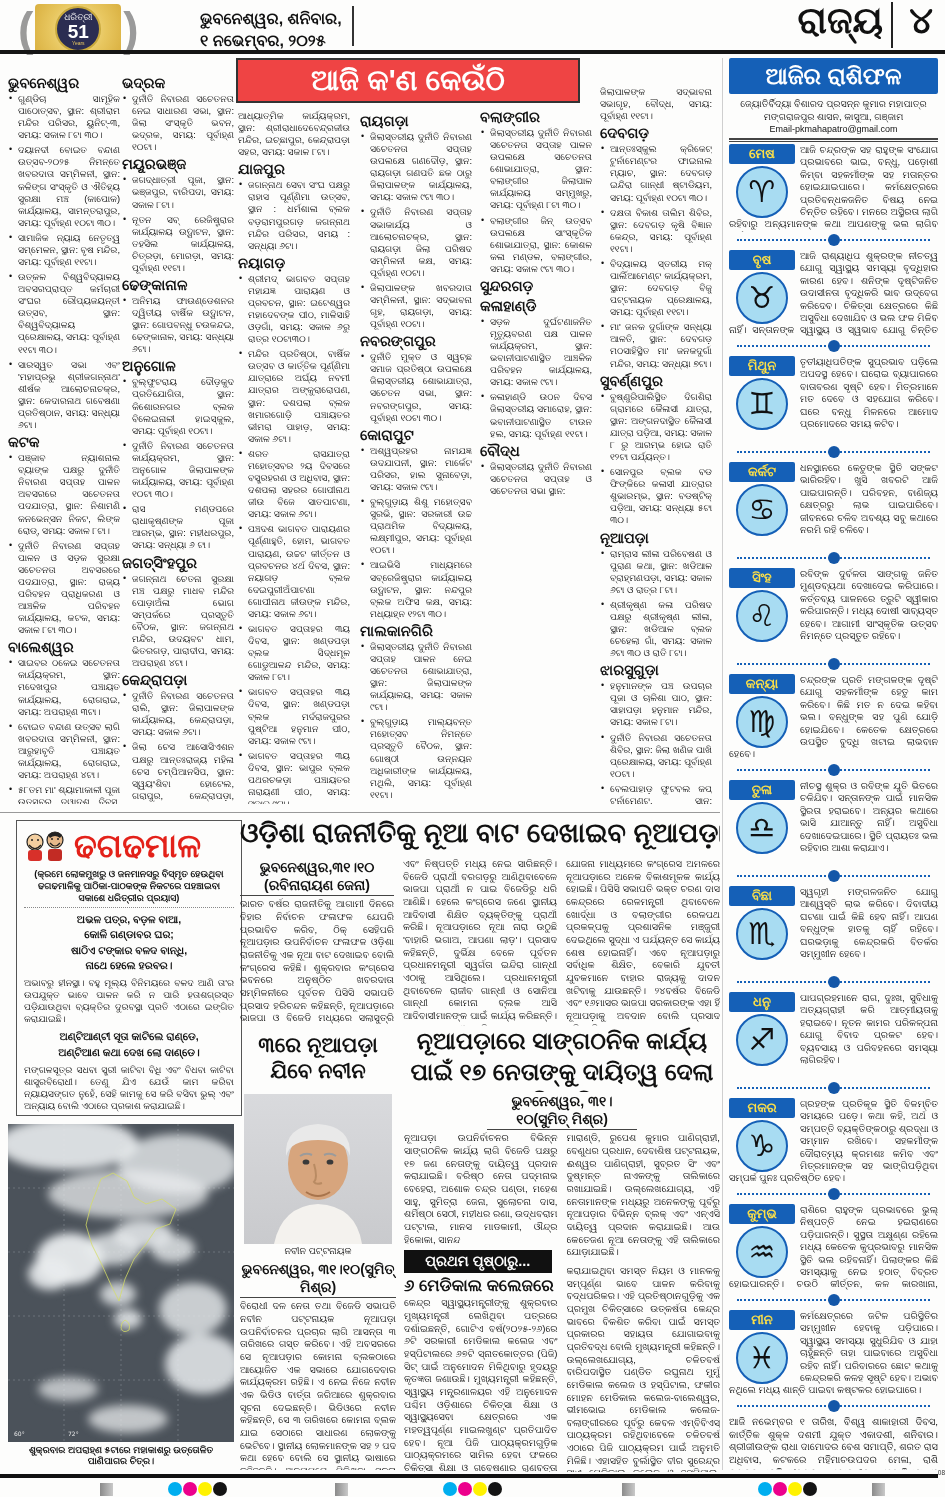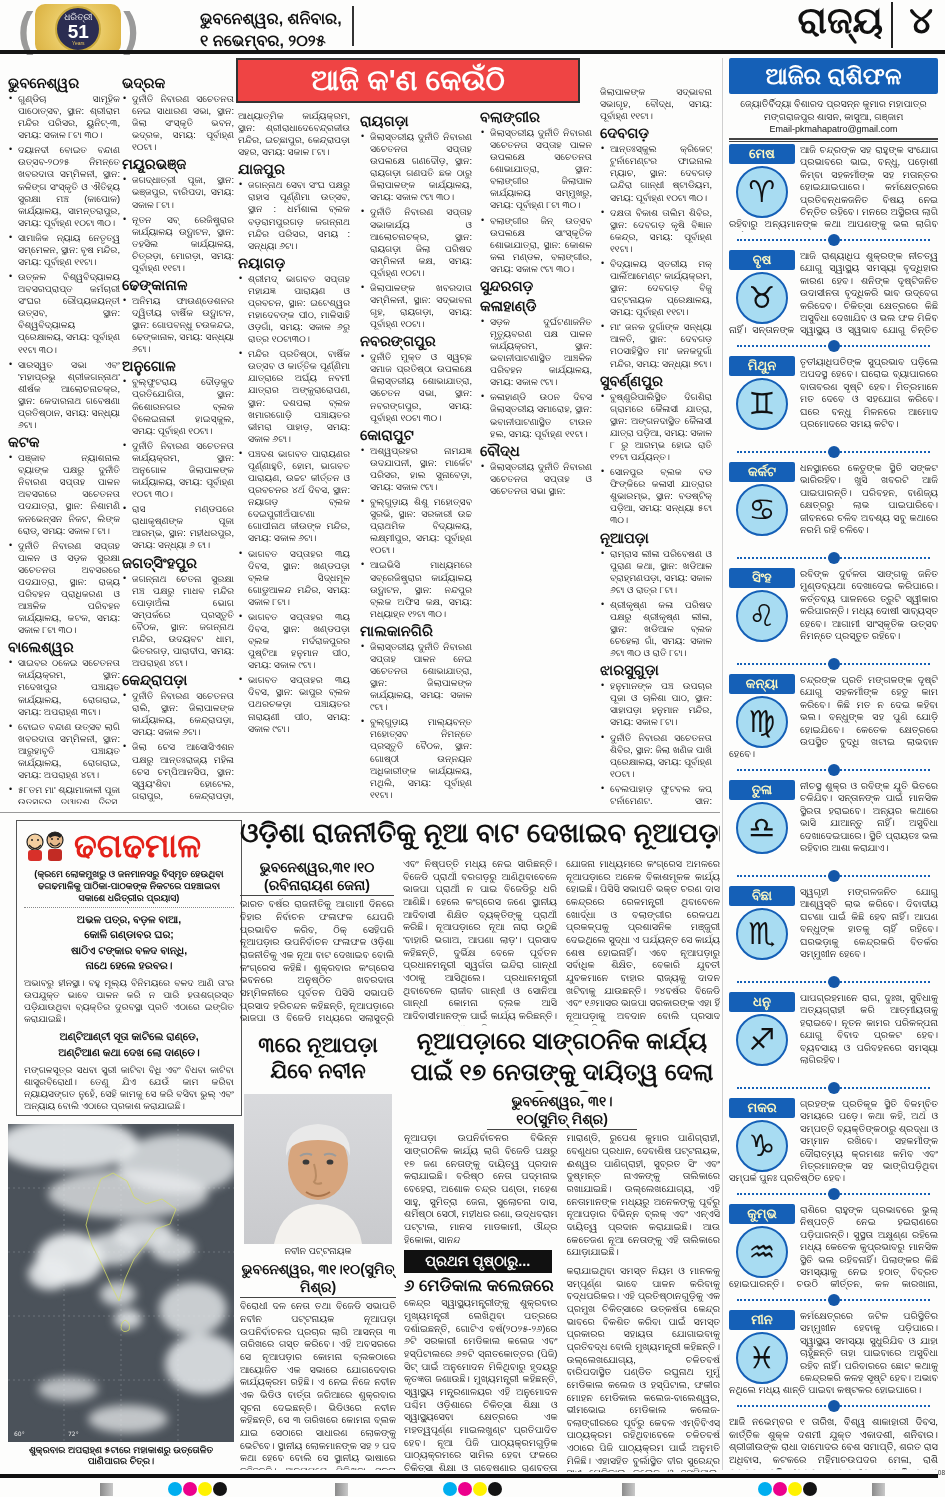--- a/index.html
+++ b/index.html
@@ -4,21 +4,21 @@
 <style>
   html,body{margin:0;padding:0;background:#fff;}
   *{box-sizing:border-box;}
   body{font-family:"Liberation Sans","DejaVu Sans",sans-serif;color:#111;}
   #page{position:relative;width:945px;height:1497px;background:#fdfdfc;overflow:hidden;margin:0 auto;}
 
   
   #masthead{position:absolute;left:0;top:0;width:945px;height:50px;}
   .logo-wrap{position:absolute;left:18px;top:3px;width:170px;height:52px;display:flex;align-items:center;}
   .paren{font-size:46px;color:#9a9a9a;font-weight:bold;line-height:44px;}
-  .wreath{position:relative;width:86px;height:50px;margin:0 2px;background:radial-gradient(circle at 50% 50%,#f6e6a8 0%,#e8c760 55%,#d9b040 100%);border-radius:10px;display:flex;align-items:center;justify-content:center;}
+  .wreath{position:relative;width:86px;height:50px;margin:0 2px;background:radial-gradient(circle at 50% 50%,#f6e6a8 0%,#e8c760 55%,#d9b040 100%);border-radius:4px;display:flex;align-items:center;justify-content:center;}
   .logo-circle{width:46px;height:46px;border-radius:50%;background:#2b2d52;border:2px solid #c9a93c;color:#fff;display:flex;flex-direction:column;align-items:center;justify-content:center;line-height:1;}
   .logo-circle .t1{font-size:9px;}
   .logo-circle .t2{font-size:19px;font-weight:bold;}
   .logo-circle .t3{font-size:5px;color:#e8c760;}
   .dateline{position:absolute;left:200px;top:8px;font-size:16px;font-weight:bold;line-height:1.35;}
   .mast-divider2{position:absolute;left:352px;top:6px;width:1.5px;height:40px;background:#333;}
   .section-name{position:absolute;right:62px;top:0px;font-size:37px;font-weight:bold;}
   .page-num-rule{position:absolute;right:52px;top:2px;width:2px;height:46px;background:#222;}
   .page-num{position:absolute;right:12px;top:0px;font-size:37px;font-weight:bold;}
   #mast-rule{position:absolute;left:0;top:50px;width:945px;height:4px;background:#151515;}
@@ -32,21 +32,21 @@
   .evtext{font-size:9.3px;line-height:1.3;text-align:justify;margin:0 0 3px 0;}
 
   
   #horoscope{position:absolute;left:722px;top:58px;width:216px;height:1412px;overflow:hidden;border-left:1px solid #cfcfcf;padding-left:6px;}
   #horo-title{height:36px;background:#1560b7;color:#fff;display:flex;align-items:center;justify-content:center;font-size:23px;font-weight:bold;white-space:nowrap;overflow:hidden;border-radius:2px;}
   .horo-credit{text-align:center;font-size:9.5px;line-height:1.35;margin-top:4px;}
   .horo-email{text-align:center;font-size:9px;}
   .horo-doublerule{border-top:2px solid #444;border-bottom:1px solid #444;height:4px;margin:4px 0 2px 0;}
   .sign{position:relative;height:88px;overflow:hidden;margin-top:2px;}
   .sign-left{float:left;width:66px;margin-right:5px;}
-  .sign-label{background:#1560b7;color:#fef9c3;font-weight:bold;font-size:13px;text-align:center;padding:2px 1px;border-radius:2px;white-space:nowrap;overflow:hidden;}
+  .sign-label{background:#1560b7;color:#fde047;font-weight:bold;font-size:13px;text-align:center;padding:2px 1px;border-radius:2px;white-space:nowrap;overflow:hidden;}
   .sign-iconwrap{width:52px;height:52px;margin:2px auto 0 auto;border-radius:50%;background:#a8dcf2;border:2.5px solid #1560b7;display:flex;align-items:center;justify-content:center;}
   .sign-glyph{font-size:30px;color:#101010;line-height:1;}
   .sign-text{font-size:9.6px;line-height:1.3;text-align:justify;}
   .sep{position:relative;height:15px;margin:1px 8px;}
   .sep .dots{position:absolute;left:0;right:0;top:6px;border-top:2px dotted #1560b7;}
   .sep .dot{position:absolute;left:50%;top:1px;width:12px;height:12px;margin-left:-6px;border-radius:50%;background:#1457a8;}
   #panchang{font-size:9.8px;line-height:1.32;text-align:justify;margin-top:2px;height:102px;overflow:hidden;}
 
   
   #cartoon{position:absolute;left:16px;top:820px;width:226px;height:296px;border:1.5px solid #555;padding:5px 7px;overflow:hidden;}
@@ -149,20 +149,21 @@
         <div class="evitem">ଦୁର୍ନୀତି ନିବାରଣ ସଚେତନତା ରାଲି, ସ୍ଥାନ: ଜିଲାପାଳଙ୍କ କାର୍ଯ୍ୟାଳୟ, କେନ୍ଦ୍ରାପଡ଼ା, ସମୟ: ସକାଳ ୬ଟା।</div>
         <div class="evitem">ଜିଲା ଚେସ ଆସୋସିଏଶନ ପକ୍ଷରୁ ଆନ୍ତଃରାଜ୍ୟ ମହିଳା ଚେସ ଚମ୍ପିଆନସିପ, ସ୍ଥାନ: ସ୍ୱୟଂଶିବା ହୋଟେଲ, ଗରାପୁର, କେନ୍ଦ୍ରାପଡ଼ା, ସମୟ: ସକାଳ ୮ଟା।</div>
       </div>
       <div class="evcol" style="left: 238px; top: 110px; width: 112px; height: 694px;">
         <div class="evtext">ଆଧ୍ୟାତ୍ମିକ କାର୍ଯ୍ୟକ୍ରମ, ସ୍ଥାନ: ଶ୍ରୀରାଧାଦେବେନ୍ଦ୍ରଜୀଉ ମନ୍ଦିର, ଇଚ୍ଛାପୁର, କେନ୍ଦ୍ରାପଡ଼ା ସହର, ସମୟ: ସକାଳ ୮ଟା।</div>
         <div class="evhead">ଯାଜପୁର</div>
         <div class="evitem">ଜଗନ୍ନାଥ ସେବା ସଂଘ ପକ୍ଷରୁ ରାହାସ ପୂର୍ଣ୍ଣିମା ଉତ୍ସବ, ସ୍ଥାନ : ଧର୍ମଶାଳା ବ୍ଲକ ବଡ଼ରାମପୁରଗଡ଼ ଜଗନ୍ନାଥ ମନ୍ଦିର ପରିସର, ସମୟ : ସନ୍ଧ୍ୟା ୬ଟା।</div>
         <div class="evhead">ନୟାଗଡ଼</div>
         <div class="evitem">ଶ୍ରୀମଦ୍ ଭାଗବତ ସପ୍ତାହ ମହାଯଜ୍ଞ ପାରାୟଣ ଓ ପ୍ରବଚନ, ସ୍ଥାନ: ଇଟେଶ୍ୱର ମହାଦେବଙ୍କ ପୀଠ, ମାଳିସାହି ଓଡ଼ଗାଁ, ସମୟ: ସକାଳ ୬ରୁ ରାତ୍ର ୧୦ଟା୩୦।</div>
         <div class="evitem">ମନ୍ଦିର ପ୍ରତିଷ୍ଠା, ବାର୍ଷିକ ଉତ୍ସବ ଓ କାର୍ତ୍ତିକ ପୂର୍ଣ୍ଣିମା ଯାତ୍ରାରେ ଅର୍ଘ୍ୟ ନବମୀ ଯାତ୍ରାର ଅଙ୍କୁରାରୋପଣ, ସ୍ଥାନ: ଦଶପଲା ବ୍ଲକ ଖମାରଗୋଡ଼ି ପଞ୍ଚାୟତର ଭୀମରା ପାହାଡ଼, ସମୟ: ସକାଳ ୬ଟା।</div>
+        <div class="evitem">ଶରତ ରାସଯାତ୍ରା ମହୋତ୍ସବର ୨ୟ ଦିବସରେ ବସ୍ତ୍ରହରଣ ଓ ଅଧିବାସ, ସ୍ଥାନ: ଦଶପଲା ସହରର ଗୋପୀନାଥ ଜୀଉ ବିଜେ ସାତପାଟଣା, ସମୟ: ସକାଳ ୬ଟା।</div>
         <div class="evitem">ପଞ୍ଚଦଶ ଭାଗବତ ପାରାୟଣର ପୂର୍ଣ୍ଣାହୁତି, ହୋମ, ଭାଗବତ ପାରାୟଣ, ଉଚ୍ଚଟ କୀର୍ତ୍ତନ ଓ ପ୍ରବଚନର ୪ର୍ଥ ଦିବସ, ସ୍ଥାନ: ନୟାଗଡ଼ ବ୍ଲକ ଦେଇପୁରୀଅଁପାଟଣା ଗୋପୀନାଥ ଜୀଉଙ୍କ ମନ୍ଦିର, ସମୟ: ସକାଳ ୬ଟା।</div>
         <div class="evitem">ଭାଗବତ ସପ୍ତାହର ୩ୟ ଦିବସ, ସ୍ଥାନ: ଖଣ୍ଡପଡ଼ା ବ୍ଲକ ସିଦ୍ଧମୂଳ ଗୋଡୁଆଳନ୍ଦ ମନ୍ଦିର, ସମୟ: ସକାଳ ୮ଟା।</div>
         <div class="evitem">ଭାଗବତ ସପ୍ତାହର ୩ୟ ଦିବସ, ସ୍ଥାନ: ଖଣ୍ଡପଡ଼ା ବ୍ଲକ ମର୍ଦରାଜପୁରର ପୁଷ୍ଟିଆ ହନୁମାନ ପୀଠ, ସମୟ: ସକାଳ ୯ଟା।</div>
         <div class="evitem">ଭାଗବତ ସପ୍ତାହର ୩ୟ ଦିବସ, ସ୍ଥାନ: ଭାପୁର ବ୍ଲକ ପଥରଚକଡ଼ା ପଞ୍ଚାୟତର ନାରାୟଣୀ ପୀଠ, ସମୟ: ସକାଳ ୯ଟା।</div>
       </div>
       <div class="evcol" style="left: 360px; top: 110px; width: 112px; height: 694px;">
         <div class="evhead">ରାୟଗଡ଼ା</div>
         <div class="evitem">ଜିଲାସ୍ତରୀୟ ଦୁର୍ନୀତି ନିବାରଣ ସଚେତନତା ସପ୍ତାହ ଉପଲକ୍ଷେ ଗଣଦୌଡ଼, ସ୍ଥାନ: ରାୟଗଡ଼ା ଗଣପତି ଛକ ଠାରୁ ଜିଲାପାଳଙ୍କ କାର୍ଯ୍ୟାଳୟ, ସମୟ: ସକାଳ ୯ଟା ୩୦।</div>
         <div class="evitem">ଦୁର୍ନୀତି ନିବାରଣ ସପ୍ତାହ ସଭାକାର୍ଯ୍ୟ ଓ ଆଲୋଚନାଚକ୍ର, ସ୍ଥାନ: ରାୟଗଡ଼ା ଜିଲା ପରିଷଦ ସମ୍ମିଳନୀ କକ୍ଷ, ସମୟ: ପୂର୍ବାହ୍ଣ ୧୦ଟା।</div>
         <div class="evitem">ଜିଲାପାଳଙ୍କ ଖବରଦାତା ସମ୍ମିଳନୀ, ସ୍ଥାନ: ସଦ୍ଭାବନା ଗୃହ, ରାୟଗଡ଼ା, ସମୟ: ପୂର୍ବାହ୍ଣ ୧୦ଟା।</div>

